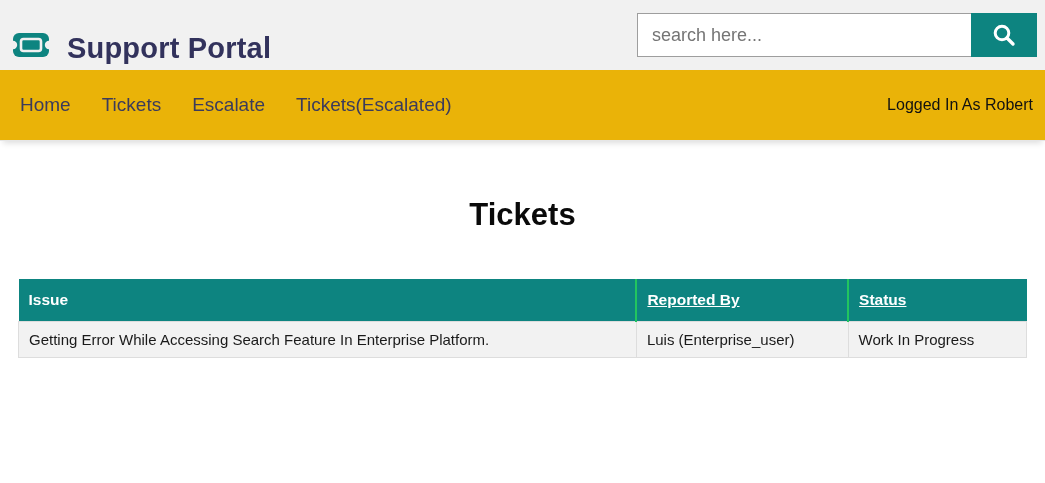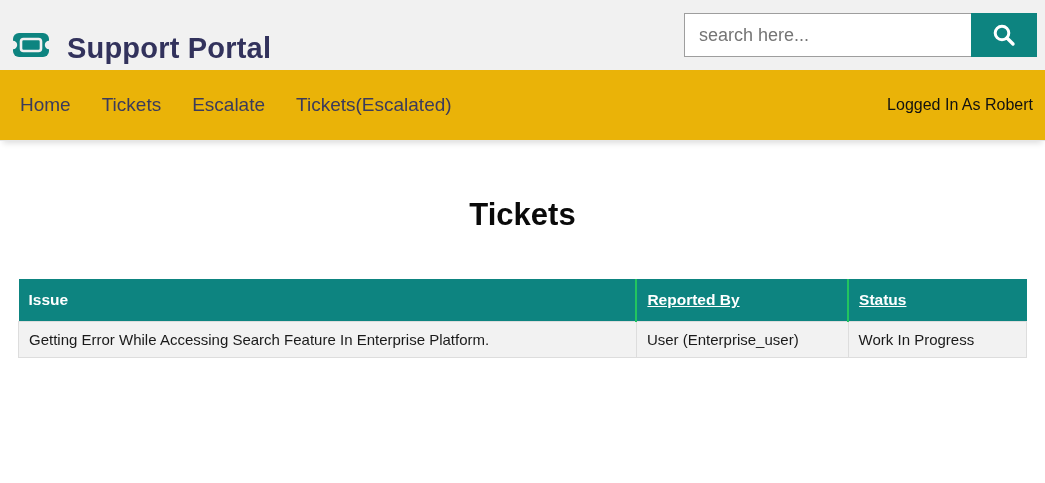--- a/index.html
+++ b/index.html
@@ -30,21 +30,21 @@
   .brand-text {
     font-size: 29px;
     font-weight: 800;
     color: #32325c;
     letter-spacing: 0.2px;
   }
   .brand-icon { display: block; }
 
   .search-form { display: flex; height: 44px; }
   .search-input {
-    width: 287px;
+    width: 334px;
     height: 44px;
     border: 1px solid #9e9e9e;
     border-right: none;
     font-size: 18px;
     padding: 0 14px;
     color: #333;
     font-family: "Liberation Sans", sans-serif;
     outline: none;
     background: #ffffff;
   }
@@ -174,18 +174,18 @@
     <thead>
       <tr>
         <th>Issue</th>
         <th>Reported By</th>
         <th>Status</th>
       </tr>
     </thead>
     <tbody>
         <tr>
           <td>Getting Error While Accessing Search Feature In Enterprise Platform.</td>
-          <td>User (Enterprise_user)</td>
+          <td>Luis (Enterprise_user)</td>
           <td>Work In Progress</td>
         </tr>
       </tbody>
   </table>
 </main>
 
 </body></html>

